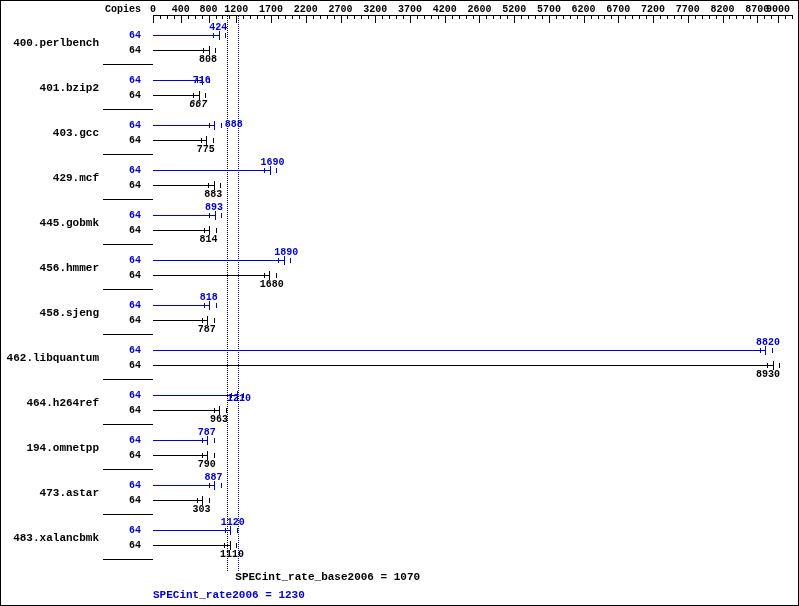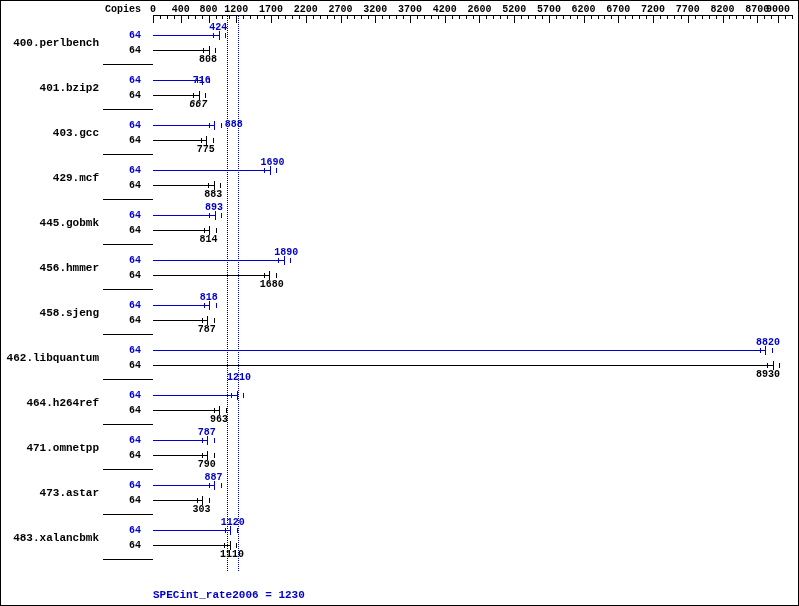--- a/index.html
+++ b/index.html
@@ -236,21 +236,21 @@
         <div class="bar black" style="left: 0px; top: 350px; width: 620.247px;"></div>
         <div class="whisker black" style="left: 619.747px; top: 346px;"></div>
         <div class="errcap" style="background: rgb(0, 0, 0); left: 614.247px; top: 348px;"></div>
         <div class="errcap" style="background: rgb(0, 0, 0); left: 626.247px; top: 348px;"></div>
         <div class="val " style="top: 354px; left: 603px;">8930</div>
         <div class="axis-line" style="left: -50px; width: 50px; height: 1px; top: 409px;"></div>
         <div class="bar blue" style="left: 0px; top: 380px; width: 84.0424px;"></div>
         <div class="whisker blue" style="left: 83.5424px; top: 376px;"></div>
         <div class="errcap" style="background: rgb(0, 0, 204); left: 78.0424px; top: 378px;"></div>
         <div class="errcap" style="background: rgb(0, 0, 204); left: 90.0424px; top: 378px;"></div>
-        <div class="val blue-text" style="top: 357px; left: 74.0424px;">1210</div>
+        <div class="val blue-text" style="top: 378px; left: 74.0424px;">1210</div>
         <div class="bar black" style="left: 0px; top: 395px; width: 66.8866px;"></div>
         <div class="whisker black" style="left: 66.3866px; top: 391px;"></div>
         <div class="errcap" style="background: rgb(0, 0, 0); left: 60.8866px; top: 393px;"></div>
         <div class="errcap" style="background: rgb(0, 0, 0); left: 72.8866px; top: 393px;"></div>
         <div class="val " style="top: 399px; left: 56.8866px;">963</div>
         <div class="axis-line" style="left: -50px; width: 50px; height: 1px; top: 454px;"></div>
         <div class="bar blue" style="left: 0px; top: 425px; width: 54.6623px;"></div>
         <div class="whisker blue" style="left: 54.1623px; top: 421px;"></div>
         <div class="errcap" style="background: rgb(0, 0, 204); left: 48.6623px; top: 423px;"></div>
         <div class="errcap" style="background: rgb(0, 0, 204); left: 60.6623px; top: 423px;"></div>
@@ -306,24 +306,25 @@
       <div class="copies " style="left: 124px; top: 269px;">64</div>
       <div class="bench-label" style="top: 306px;">458.sjeng</div>
       <div class="copies blue-text" style="left: 124px; top: 299px;">64</div>
       <div class="copies " style="left: 124px; top: 314px;">64</div>
       <div class="bench-label" style="top: 351px;">462.libquantum</div>
       <div class="copies blue-text" style="left: 124px; top: 344px;">64</div>
       <div class="copies " style="left: 124px; top: 359px;">64</div>
       <div class="bench-label" style="top: 396px;">464.h264ref</div>
       <div class="copies blue-text" style="left: 124px; top: 389px;">64</div>
       <div class="copies " style="left: 124px; top: 404px;">64</div>
-      <div class="bench-label" style="top: 441px;">471.omnetpp</div>
+      <div class="bench-label" style="top: 441px;">194.omnetpp</div>
       <div class="copies blue-text" style="left: 124px; top: 434px;">64</div>
       <div class="copies " style="left: 124px; top: 449px;">64</div>
       <div class="bench-label" style="top: 486px;">473.astar</div>
       <div class="copies blue-text" style="left: 124px; top: 479px;">64</div>
       <div class="copies " style="left: 124px; top: 494px;">64</div>
       <div class="bench-label" style="top: 531px;">483.xalancbmk</div>
       <div class="copies blue-text" style="left: 124px; top: 524px;">64</div>
       <div class="copies " style="left: 124px; top: 539px;">64</div>
     </div>
+  <div class="footer-label" id="foot-base" style="left: 234.318px; top: 570px;">SPECint_rate_base2006 = 1070</div>
   <div class="footer-label blue-text" id="foot-peak" style="left: 152px; top: 588px;">SPECint_rate2006 = 1230</div>
 </div>
 
 </body></html>

